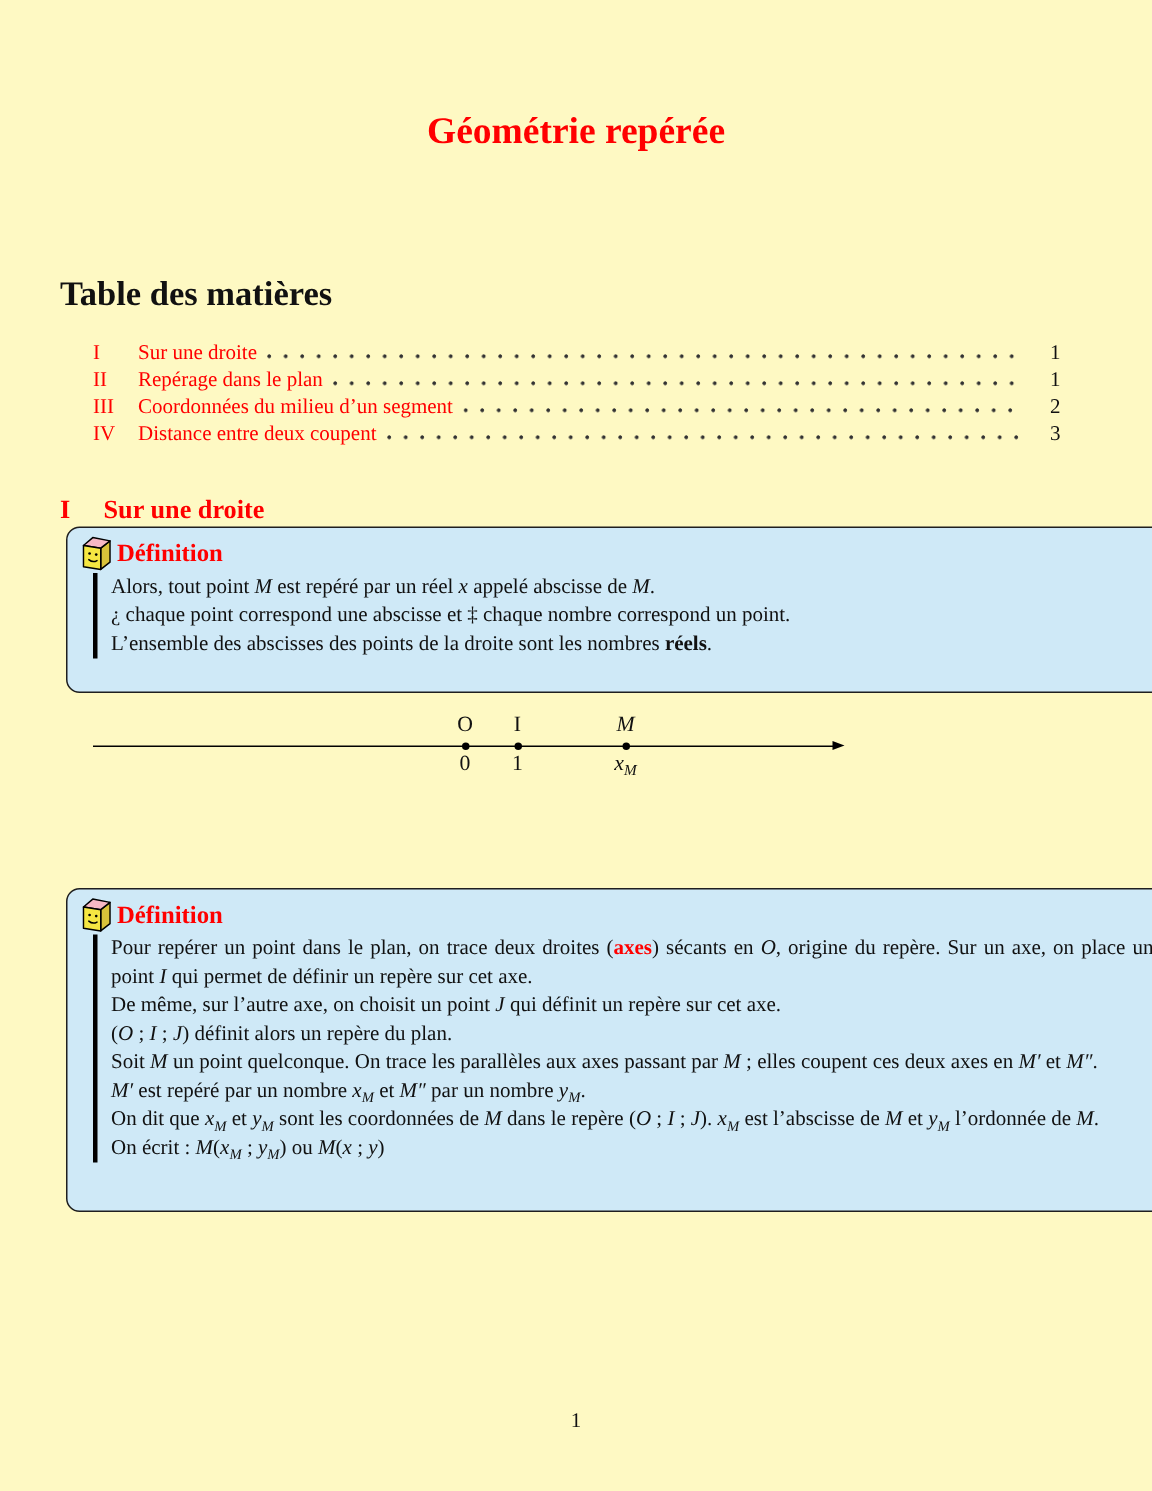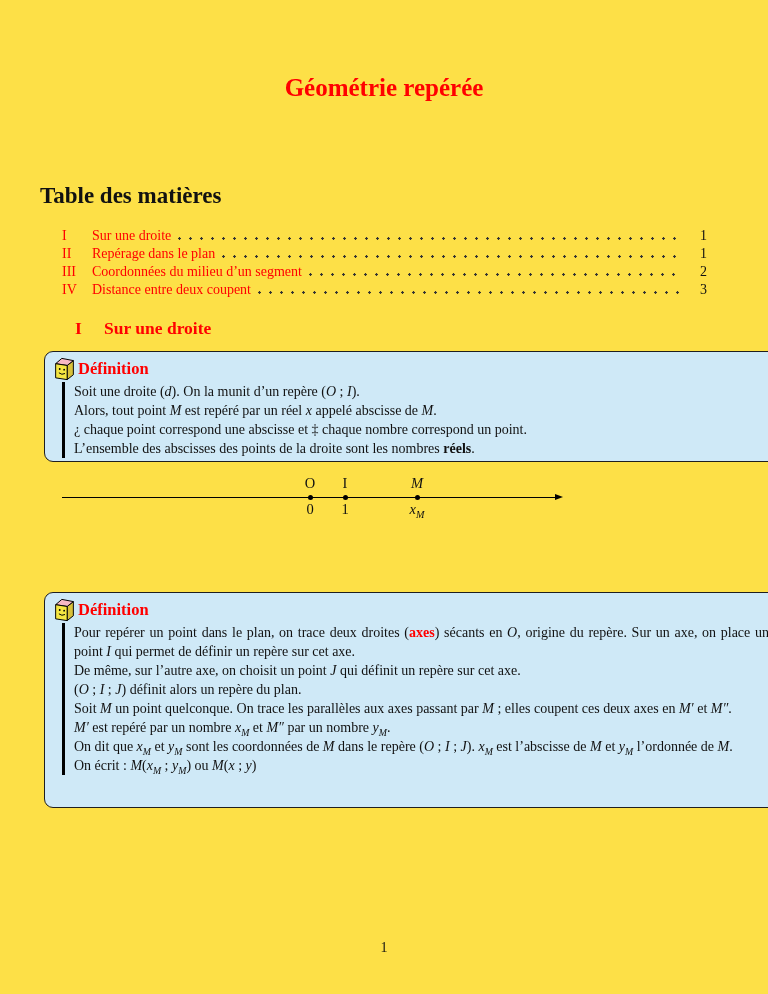--- a/index.html
+++ b/index.html
@@ -3,21 +3,21 @@
 <meta charset="utf-8">
 <style>
   :root{
     --red:#ff0000;
     --boxbg:#cfe9f7;
     --boxborder:#1f1f1f;
     --ink:#111111;
   }
   html,body{margin:0;padding:0;background:#ffffff;}
   .page{
-    position:relative;width:768px;height:994px;background:#fde047;overflow:hidden;
+    position:relative;width:768px;height:994px;background:#fef9c3;overflow:hidden;
     font-family:"Liberation Serif",serif;color:var(--ink);
   }
   .doc-title{
     position:absolute;top:74px;left:0;width:100%;text-align:center;
     font-size:25px;font-weight:bold;color:var(--red);margin:0;
   }
   .toc-title{
     position:absolute;top:183px;left:40px;margin:0;
     font-size:23px;font-weight:bold;color:#111;
   }
@@ -27,21 +27,21 @@
   .toc-label{color:var(--red);padding-right:7px;white-space:nowrap;}
   .toc-dots{
     flex:1;height:3px;align-self:baseline;margin-right:7px;
     background-image:radial-gradient(circle at 1.5px 1.5px,#333 1.1px,transparent 1.45px);
     background-size:11px 3px;background-repeat:repeat-x;background-position:left bottom;
   }
   .toc-page{flex:0 0 18px;text-align:right;color:#111;}
 
   .sec-head{position:absolute;left:40px;font-size:17.5px;font-weight:bold;color:var(--red);}
   .sec-head .sec-num{display:inline-block;min-width:29px;}
-  .sec-head-1{top:318px;margin-left:35px;}
+  .sec-head-1{top:329px;}
   .sec-head-2{top:560px;}
 
   .defbox{
     position:absolute;left:44px;width:738px;box-sizing:border-box;
     background:var(--boxbg);border:1.3px solid var(--boxborder);border-radius:9px;
     padding:3px 12px 6px 8px;
   }
   .defbox-1{top:351px;height:111px;}
   .defbox-2{top:592px;height:216px;}
   .defbox-head{display:flex;align-items:center;height:27px;}
@@ -119,21 +119,20 @@
           <path d="M3 8 L10 2 L23 4.5 L16 10 Z" fill="#f7b8c4" stroke="#000" stroke-width="1.1" stroke-linejoin="round"></path>
           <path d="M3 8 L16 10 L16 26 L3 24 Z" fill="#f5e642" stroke="#000" stroke-width="1.1" stroke-linejoin="round"></path>
           <circle cx="7.6" cy="14" r="1" fill="#000"></circle>
           <circle cx="12.6" cy="14.8" r="1" fill="#000"></circle>
           <path d="M7 18.6 Q10 21.2 13.2 19.3" fill="none" stroke="#000" stroke-width="1.1" stroke-linecap="round"></path>
         </svg>
       </span>
       <span class="defbox-title">Définition</span>
     </div>
     <div class="defbox-body">
-        <div class="def-par"><span>Soit une droite (</span><span class="it">d</span><span>). On la munit d’un repère (</span><span class="it">O</span><span> ; </span><span class="it">I</span><span>).</span></div>
         <div class="def-par"><span>Alors, tout point </span><span class="it">M</span><span> est repéré par un réel </span><span class="it">x</span><span> appelé abscisse de </span><span class="it">M</span><span>.</span></div>
         <div class="def-par"><span>¿ chaque point correspond une abscisse et ‡ chaque nombre correspond un point.</span></div>
         <div class="def-par"><span>L’ensemble des abscisses des points de la droite sont les nombres </span><span class="bd">réels</span><span>.</span></div>
       </div>
   </div>
 
   <div class="numberline">
     <div class="nl-line"></div>
     <div class="nl-arrow"></div>
     <div class="nl-point" style="left:248px">

